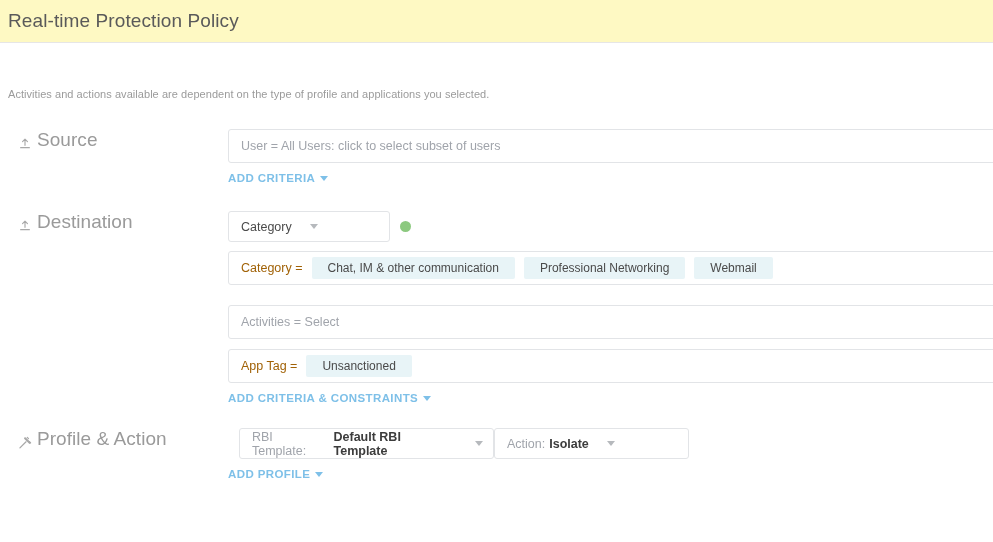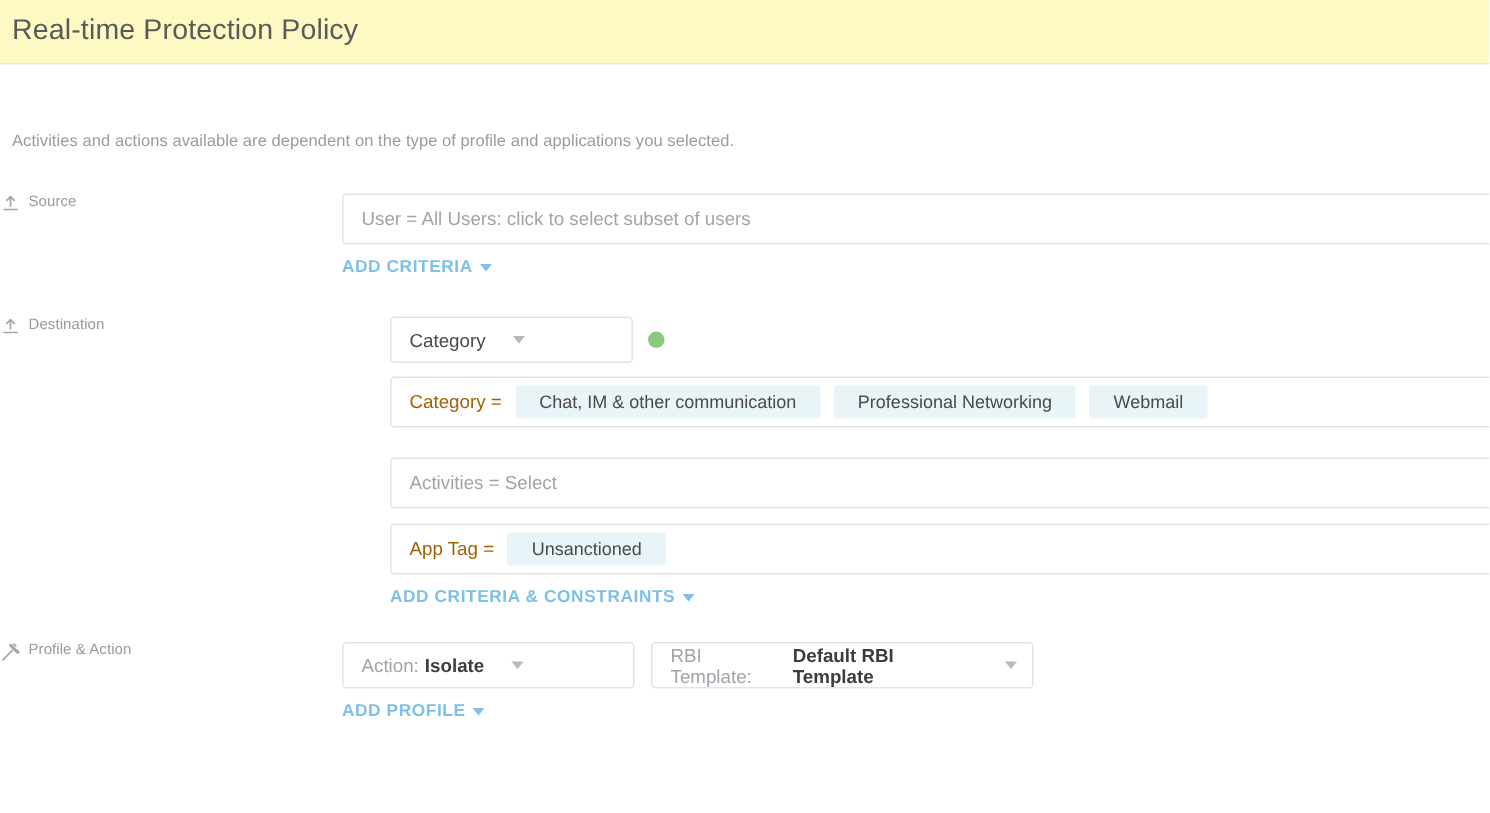--- a/index.html
+++ b/index.html
@@ -42,25 +42,25 @@
 
   
   .section {
     display: flex;
     align-items: flex-start;
   }
   .section-label {
     width: 228px;
     flex: 0 0 228px;
     display: flex;
-    align-items: flex-start;
+    align-items: flex-end;
     gap: 5px;
-    padding-left: 0;
+    padding-left: 18px;
     box-sizing: border-box;
-    font-size: 10px;
+    font-size: 19px;
     color: #9a9a9a;
     letter-spacing: 0.05px;
   }
   .section-body {
     flex: 1 1 auto;
     position: relative;
   }
   .icon-svg {
     display: block;
   }
@@ -204,21 +204,21 @@
         </svg>
       </span>
     </div>
     <div class="add-link">
       <span>ADD CRITERIA</span>
       <span class="caret"></span>
     </div>
   </div>
 </div>
 
-<div class="section" style="margin-top:25px;gap:32px;">
+<div class="section" style="margin-top:25px;">
   <div class="section-label">
     <span>
       <svg class="icon-svg" width="14" height="14" viewBox="0 0 16 16" fill="none" stroke="#a8a8a8" stroke-width="1.3">
         <path d="M8 2.5 V9.5 M5.2 5.2 L8 2.4 L10.8 5.2" stroke-linecap="round" stroke-linejoin="round"></path>
         <path d="M3 12.2 H13" stroke-linecap="round"></path>
       </svg>
     </span>
     <span>Destination</span>
   </div>
   <div class="section-body">
@@ -276,33 +276,33 @@
         <path d="M2.2 13.6 L9.2 6.6"></path>
         <path d="M8.1 2.6 L13.3 7.8" stroke-width="2.4"></path>
         <path d="M10.6 1.6 L12.0 3.0"></path>
         <path d="M13.0 6.4 L14.4 7.8"></path>
       </svg>
     </span>
     <span>Profile &amp; Action</span>
   </div>
   <div class="section-body">
     <div class="inline-row">
+      <div class="select-box" style="width:255px;margin-left:11px;">
+        <span style="display:inline-flex;align-items:center;">
+          <span class="sel-prefix">RBI Template:</span>
+          <span class="sel-value">Default RBI Template</span>
+        </span>
+        <span class="select-caret"></span>
+      </div>
       <div class="select-box" style="width:195px;">
         <span style="display:inline-flex;align-items:center;">
           <span class="sel-prefix">Action:</span>
           <span class="sel-value">Isolate</span>
         </span>
         <span class="select-caret"></span>
       </div>
-      <div class="select-box" style="width:255px;margin-left:11px;">
-        <span style="display:inline-flex;align-items:center;">
-          <span class="sel-prefix">RBI Template:</span>
-          <span class="sel-value">Default RBI Template</span>
-        </span>
-        <span class="select-caret"></span>
-      </div>
     </div>
     <div class="add-link">
       <span>ADD PROFILE</span>
       <span class="caret"></span>
     </div>
   </div>
 </div>
 
 </body></html>

